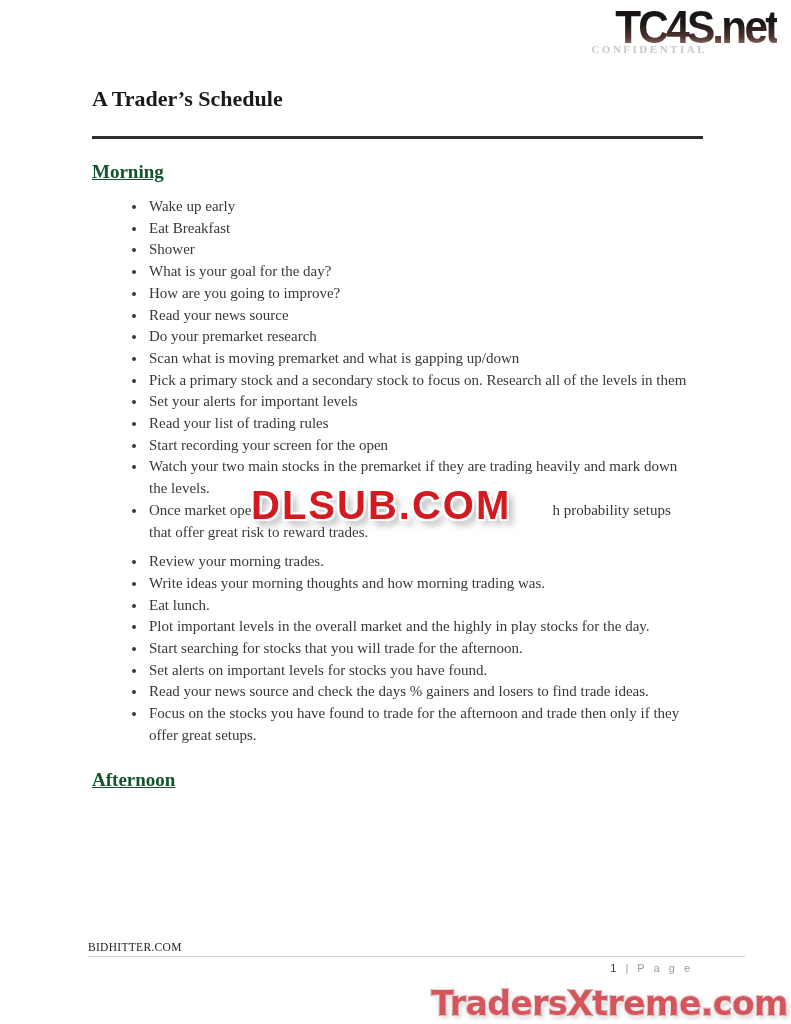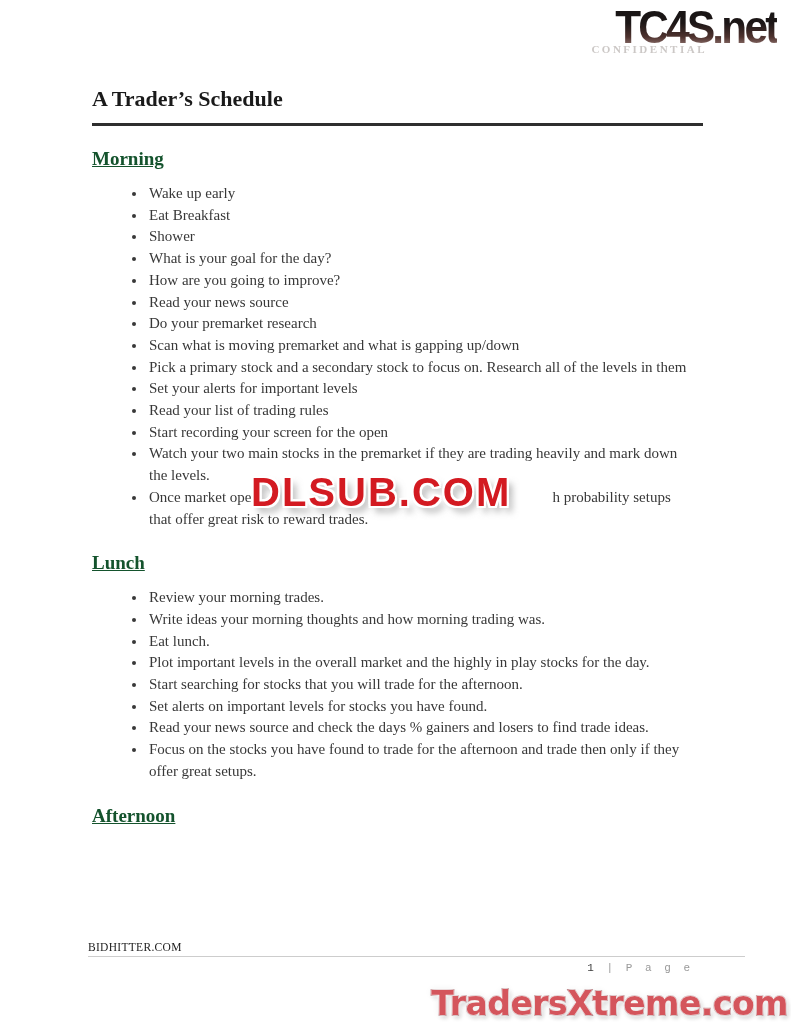--- a/index.html
+++ b/index.html
@@ -21,21 +21,21 @@
     -webkit-text-fill-color:transparent;color:transparent;
   }
   .confidential{
     margin-top:-7px;margin-right:70px;
     font-size:11px;letter-spacing:2.5px;color:#ccc8c6;font-weight:700;
   }
   
   .content{position:absolute;left:92px;top:0;width:611px;}
   h1{
     font-size:22px;font-weight:700;color:#1a1a1a;
-    margin:86px 0 0 0;padding-bottom:11px;
+    margin:86px 0 0 0;padding-bottom:24px;
     border-bottom:3px solid #2e2e2e;
   }
   h2{
     font-size:19px;font-weight:700;color:#14532d;
     text-decoration:underline;
     margin:22px 0 13px 0;
   }
   ul{list-style:disc;margin:8px;padding:0 0 0 47px;}
   li{
     font-size:15px;line-height:21.7px;color:#383838;
@@ -58,21 +58,21 @@
   }
   
   .footer{position:absolute;left:88px;top:941px;width:657px;}
   .footer-site{
     font-size:11.5px;font-weight:400;color:#1c1c1c;letter-spacing:0.3px;
     margin-bottom:3px;
   }
   .footer-rule{border-top:1px solid #cdcdcd;height:0;}
   .footer-page{
     margin-top:5px;text-align:right;padding-right:52px;
-    font-family:Liberation Mono, monospace;
+    font-family:Liberation Sans, sans-serif;
     font-size:11px;letter-spacing:3px;color:#9a9a9a;
   }
   .footer-page .num{color:#3c3c3c;}
   
   .traders-wm{
     position:absolute;right:3px;bottom:2px;z-index:6;
     font-family:"DejaVu Sans", sans-serif;font-weight:700;
     font-size:33px;letter-spacing:-0.5px;line-height:1.1;
     color:#d4555c;
     -webkit-text-stroke:1.6px #8e2b32;
@@ -103,21 +103,20 @@
         <li>Read your news source</li>
         <li>Do your premarket research</li>
         <li>Scan what is moving premarket and what is gapping up/down</li>
         <li>Pick a primary stock and a secondary stock to focus on. Research all of the levels in them</li>
         <li>Set your alerts for important levels</li>
         <li>Read your list of trading rules</li>
         <li>Start recording your screen for the open</li>
         <li>Watch your two main stocks in the premarket if they are trading heavily and mark down the levels.</li>
         <li><span>Once market oper</span><span class="wm-gap"></span><span>h probability setups that offer great risk to reward trades.</span><span class="dlsub-wm">DLSUB.COM</span></li>
       </ul>
-      <h2>Lunch</h2>
       <ul>
         <li>Review your morning trades.</li>
         <li>Write ideas your morning thoughts and how morning trading was.</li>
         <li>Eat lunch.</li>
         <li>Plot important levels in the overall market and the highly in play stocks for the day.</li>
         <li>Start searching for stocks that you will trade for the afternoon.</li>
         <li>Set alerts on important levels for stocks you have found.</li>
         <li>Read your news source and check the days % gainers and losers to find trade ideas.</li>
         <li>Focus on the stocks you have found to trade for the afternoon and trade then only if they offer great setups.</li>
       </ul>

